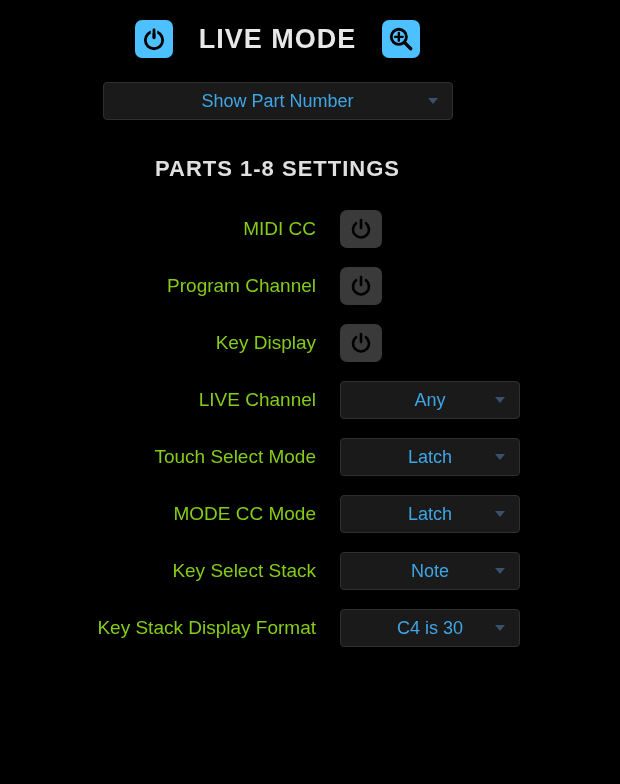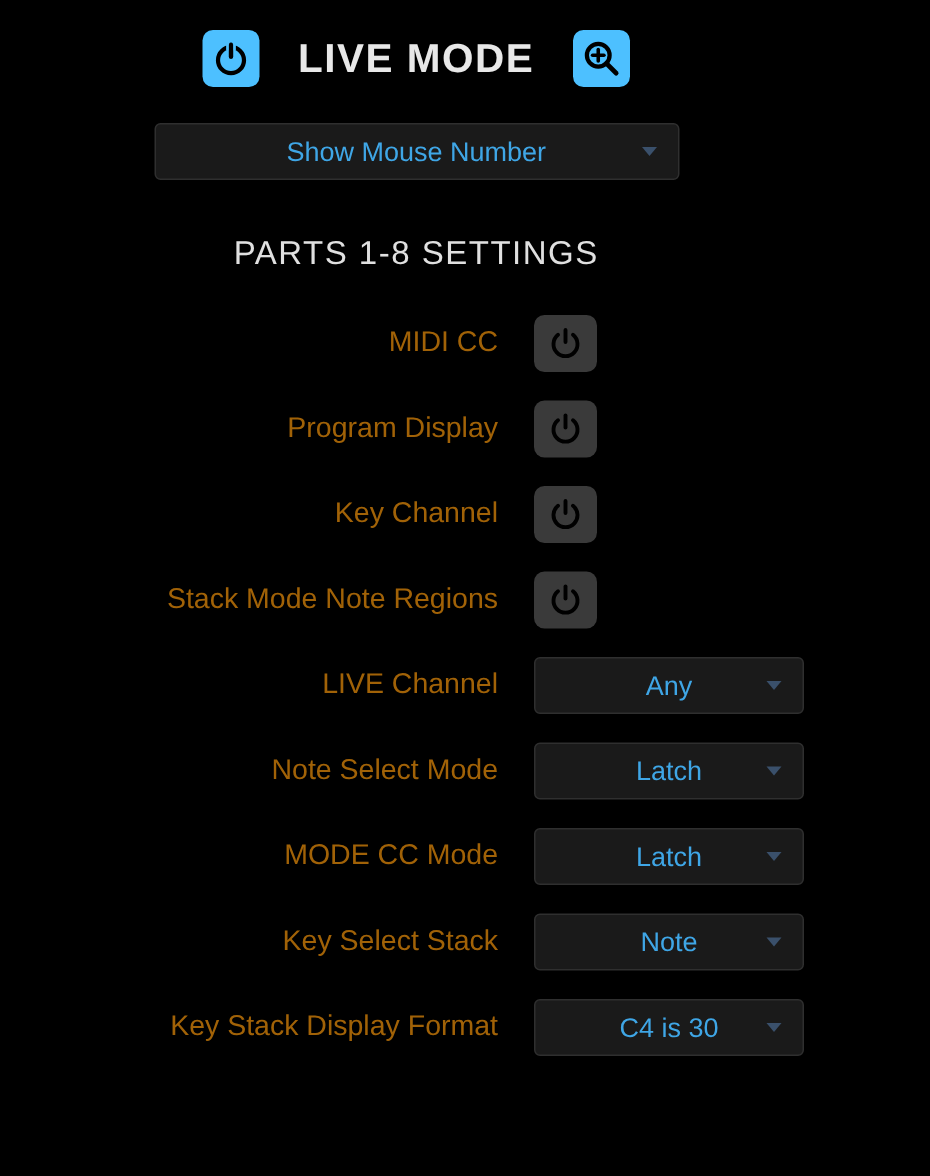--- a/index.html
+++ b/index.html
@@ -7,21 +7,21 @@
     margin: 0; padding: 0;
     width: 620px; height: 784px;
     background: #000;
     font-family: "Helvetica Neue", Arial, sans-serif;
     color: #bfbfbf;
     overflow: hidden;
   }
   .panel {
     width: 555px;
     height: 784px;
-    padding: 20px 26px;
+    padding: 20px 10px;
   }
   .header-row {
     display: flex;
     align-items: center;
     justify-content: center;
     gap: 26px;
     margin-bottom: 24px;
   }
   .title {
     font-family: "Arial Black", "Impact", sans-serif;
@@ -64,21 +64,21 @@
     border-left: 5px solid transparent;
     border-right: 5px solid transparent;
     border-top: 6px solid #3a506b;
   }
   .top-dropdown {
     width: 350px;
     margin: 0 auto 36px auto;
   }
   .section-title {
     font-family: "Arial Black", "Impact", sans-serif;
-    font-weight: 400;
+    font-weight: 700;
     font-size: 22px;
     letter-spacing: 1px;
     color: #e0e0e0;
     text-align: center;
     margin-bottom: 28px;
     text-transform: uppercase;
     margin-top: 16px;
   }
   .settings {
     display: flex;
@@ -89,21 +89,21 @@
   .row {
     display: flex;
     align-items: center;
     height: 38px;
   }
   .row-label {
     flex: 0 0 320px;
     text-align: right;
     padding-right: 24px;
     font-size: 19px;
-    color: #a16207;
+    color: #84cc16;
   }
   .row-control {
     flex: 0 0 auto;
   }
   .toggle {
     width: 42px; height: 38px;
     border-radius: 7px;
     background: #3a3a3a;
     display: flex; align-items: center; justify-content: center;
     cursor: pointer;
@@ -133,83 +133,72 @@
       <svg class="zoom-svg" viewBox="0 0 24 24">
         <circle cx="10" cy="10" r="7" fill="none" stroke="#000" stroke-width="2.6"></circle>
         <line x1="15" y1="15" x2="21" y2="21" stroke="#000" stroke-width="3" stroke-linecap="round"></line>
         <line x1="10" y1="6.5" x2="10" y2="13.5" stroke="#000" stroke-width="2.2" stroke-linecap="round"></line>
         <line x1="6.5" y1="10" x2="13.5" y2="10" stroke="#000" stroke-width="2.2" stroke-linecap="round"></line>
       </svg>
     </div>
   </div>
 
   <div class="dropdown top-dropdown">
-    <span>Show Mouse Number</span>
+    <span>Show Part Number</span>
     <span class="caret"></span>
   </div>
 
   <div class="section-title">PARTS 1-8 SETTINGS</div>
 
   <div class="settings">
 
   <div class="row">
         <div class="row-label">MIDI CC</div>
         <div class="row-control">
           <div class="toggle">
             <svg class="power-svg" viewBox="0 0 24 24">
               <path d="M12 3 v8" stroke="#000" stroke-width="2.6" stroke-linecap="round" fill="none"></path>
               <path d="M7 6.2 a8 8 0 1 0 10 0" stroke="#000" stroke-width="2.6" stroke-linecap="round" fill="none"></path>
             </svg>
           </div>
         </div>
       </div>
       <div class="row">
-        <div class="row-label">Program Display</div>
+        <div class="row-label">Program Channel</div>
         <div class="row-control">
           <div class="toggle">
             <svg class="power-svg" viewBox="0 0 24 24">
               <path d="M12 3 v8" stroke="#000" stroke-width="2.6" stroke-linecap="round" fill="none"></path>
               <path d="M7 6.2 a8 8 0 1 0 10 0" stroke="#000" stroke-width="2.6" stroke-linecap="round" fill="none"></path>
             </svg>
           </div>
         </div>
       </div>
       <div class="row">
-        <div class="row-label">Key Channel</div>
+        <div class="row-label">Key Display</div>
         <div class="row-control">
           <div class="toggle">
             <svg class="power-svg" viewBox="0 0 24 24">
               <path d="M12 3 v8" stroke="#000" stroke-width="2.6" stroke-linecap="round" fill="none"></path>
               <path d="M7 6.2 a8 8 0 1 0 10 0" stroke="#000" stroke-width="2.6" stroke-linecap="round" fill="none"></path>
             </svg>
           </div>
         </div>
       </div>
       <div class="row">
-        <div class="row-label">Stack Mode Note Regions</div>
-        <div class="row-control">
-          <div class="toggle">
-            <svg class="power-svg" viewBox="0 0 24 24">
-              <path d="M12 3 v8" stroke="#000" stroke-width="2.6" stroke-linecap="round" fill="none"></path>
-              <path d="M7 6.2 a8 8 0 1 0 10 0" stroke="#000" stroke-width="2.6" stroke-linecap="round" fill="none"></path>
-            </svg>
-          </div>
-        </div>
-      </div>
-      <div class="row">
         <div class="row-label">LIVE Channel</div>
         <div class="row-control">
           <div class="dropdown row-dropdown">
             <span>Any</span>
             <span class="caret"></span>
           </div>
         </div>
       </div>
       <div class="row">
-        <div class="row-label">Note Select Mode</div>
+        <div class="row-label">Touch Select Mode</div>
         <div class="row-control">
           <div class="dropdown row-dropdown">
             <span>Latch</span>
             <span class="caret"></span>
           </div>
         </div>
       </div>
       <div class="row">
         <div class="row-label">MODE CC Mode</div>
         <div class="row-control">

